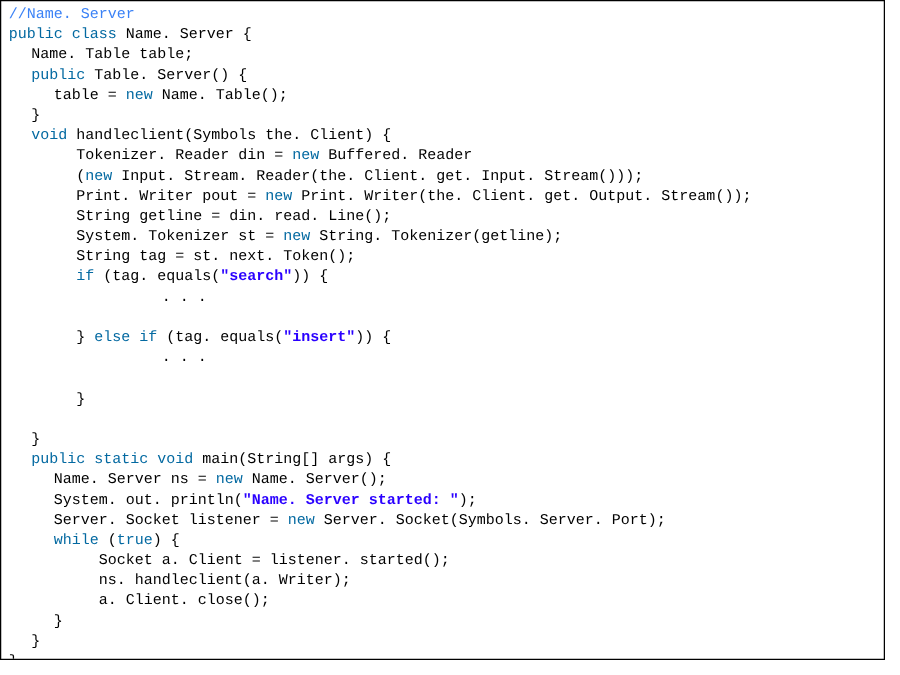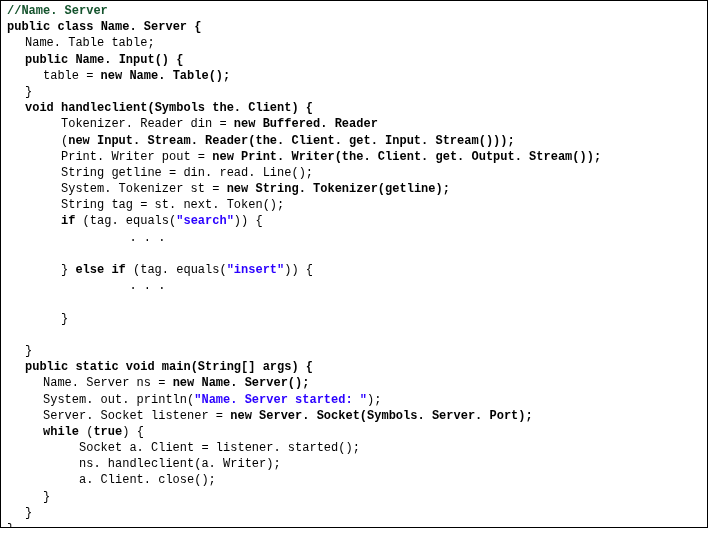--- a/index.html
+++ b/index.html
@@ -18,38 +18,38 @@
     height: 528px;
     box-sizing: border-box;
     overflow: hidden;
   }
   pre {
     margin: 0;
     font-family: "Courier New", monospace;
     font-size: 12px;
     white-space: pre;
   }
-  .kw { color: #000000; font-weight: bold; }
-  .cm { color: #14532d; font-weight: bold; }
+  .kw { color: #0369a1; font-weight: normal; }
+  .cm { color: #3b82f6; font-weight: normal; }
   .str { color: #2a00ff; font-weight: bold; }
-  .b { font-weight: bold; text-align: right; }
+  .b { font-weight: normal; text-align: right; }
   .ind1 { margin-left: 2.5ch; }
   .ind2 { margin-left: 5ch; }
   .ind3 { margin-left: 7.5ch; }
   .ind4 { margin-left: 10ch; }
   .ind5 { margin-left: 17ch; }
 </style>
 </head>
 <body>
 
 <div class="code-box">
 <pre><span class="cm">//Name. Server</span>
 <span class="kw">public class </span><span class="b">Name. Server {</span>
 <span class="ind1">Name. Table table;</span>
-<span class="ind1"><span class="kw">public </span><span class="b">Name. Input() {</span></span>
+<span class="ind1"><span class="kw">public </span><span class="b">Table. Server() {</span></span>
 <span class="ind2"><span>table = </span><span class="kw">new </span><span class="b">Name. Table();</span></span>
 <span class="ind1">}</span>
 <span class="ind1"><span class="kw">void </span><span class="b">handleclient(Symbols the. Client) {</span></span>
 <span class="ind3"><span>Tokenizer. Reader din = </span><span class="kw">new </span><span class="b">Buffered. Reader</span></span>
 <span class="ind3"><span>(</span><span class="kw">new </span><span class="b">Input. Stream. Reader(the. Client. get. Input. Stream()));</span></span>
 <span class="ind3"><span>Print. Writer pout = </span><span class="kw">new </span><span class="b">Print. Writer(the. Client. get. Output. Stream());</span></span>
 <span class="ind3">String getline = din. read. Line();</span>
 <span class="ind3"><span>System. Tokenizer st = </span><span class="kw">new </span><span class="b">String. Tokenizer(getline);</span></span>
 <span class="ind3">String tag = st. next. Token();</span>
 <span class="ind3"><span class="kw">if </span><span>(tag. equals(</span><span class="str">"search"</span><span>)) {</span></span>

